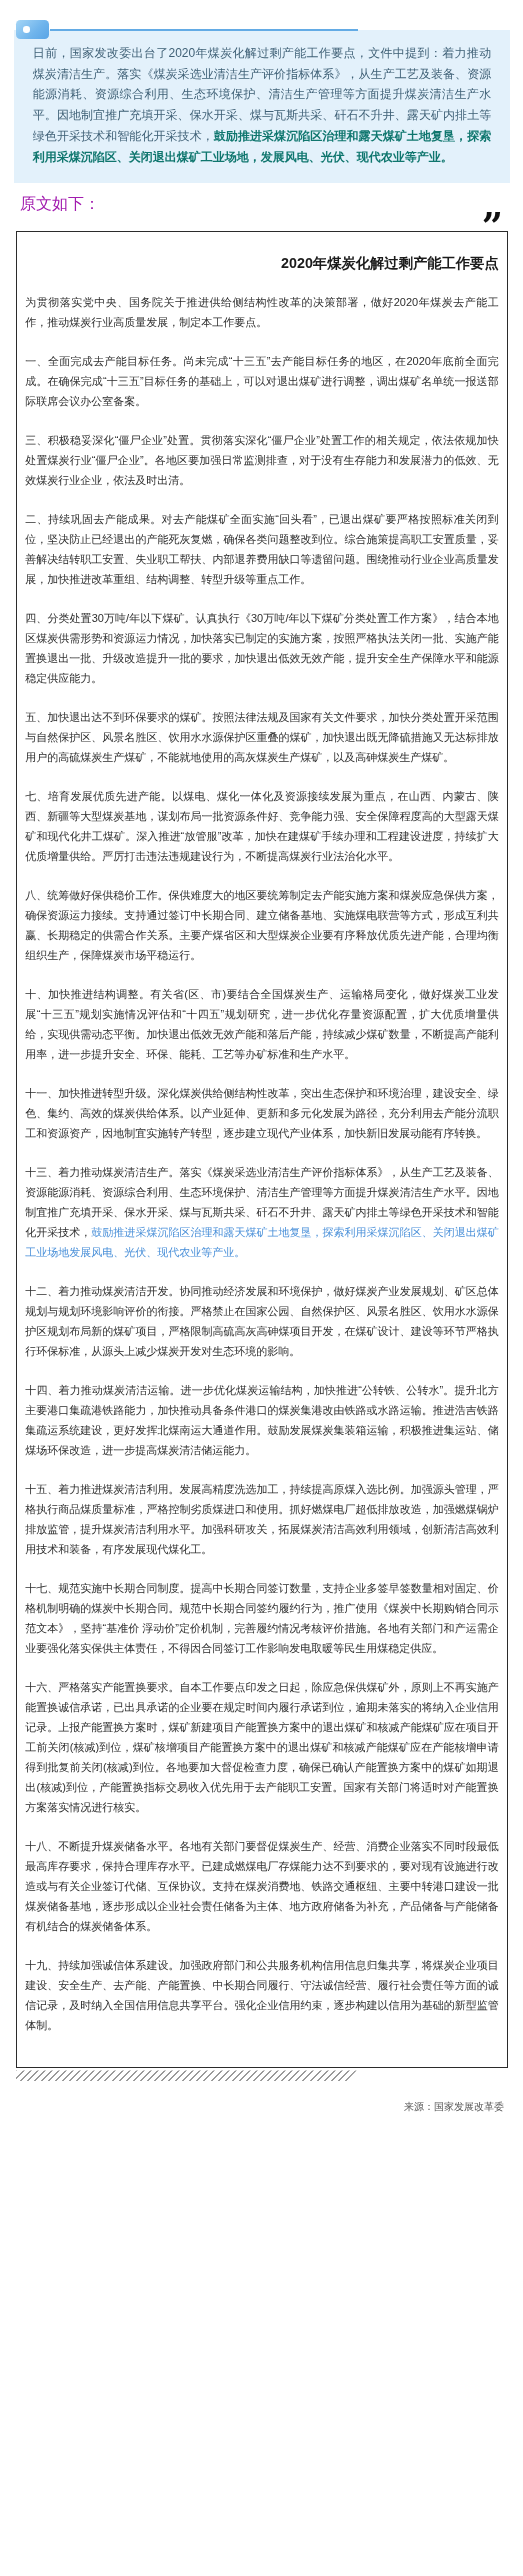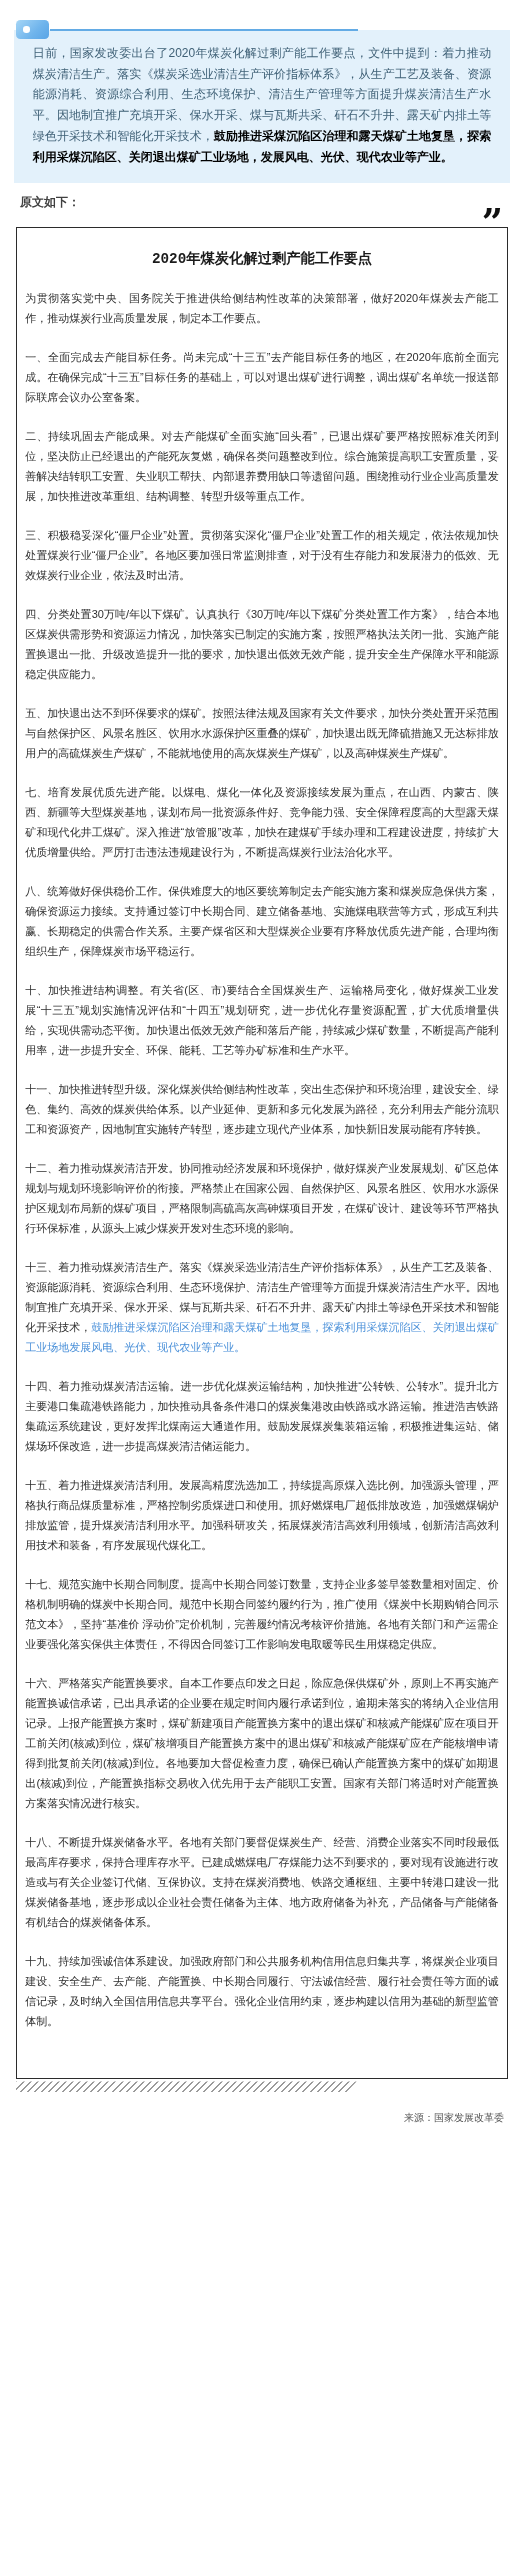--- a/index.html
+++ b/index.html
@@ -38,29 +38,29 @@
     width:308px; height:2.1px;
     background:#63abe5;
   }
   .intro-text{
     font-size:12px;
     line-height:20.7px;
     color:#3f6076;
     text-align:justify;
   }
   .intro-highlight{
-    color:#000000;
+    color:#0f766e;
     font-weight:bold;
   }
   
   .orig-label{
     margin:11.4px 0 0 20px;
-    font-size:12px;
-    font-weight:bold;
-    color:#404040;
+    font-size:16px;
+    font-weight:normal;
+    color:#a21caf;
   }
   
   .card{
     position:relative;
     margin:15.7px 15.7px 0 15.7px;
     border:0.7px solid #2b2b2b;
     background:#ffffff;
     padding:21.4px 8.6px 32px 8.6px;
     box-sizing:border-box;
   }
@@ -68,35 +68,34 @@
     position:absolute;
     top:-24px; right:4.3px;
     font-size:37px;
     font-weight:bold;
     color:#111111;
     line-height:1;
     font-family:"DejaVu Serif","Liberation Serif",serif;
   }
   .card-title{
     margin:0 0 5px 0;
-    text-align:center;
+    text-align:right;
     font-size:14.3px;
     font-weight:bold;
     color:#1b1b1b;
     line-height:20px;
-    font-family:Liberation Mono, monospace;
   }
   .para{
     margin:19px 0;
     font-size:11px;
     line-height:20px;
     text-align:justify;
     color:#2e2e2e;
   }
-  .para:last-child{margin-bottom:15px;}
+  .para:last-child{margin-bottom:0;}
   .blue-text{color:#4a90d9;}
   
   .hatch{
     margin:2.1px 0 0 15.7px;
     width:341px; height:10.7px;
     background:repeating-linear-gradient(
       135deg,
       #9a9a9a 0px, #9a9a9a 1.4px,
       #ffffff 1.4px, #ffffff 5px
     );
@@ -119,30 +118,30 @@
 </div>
 
 <div class="orig-label">原文如下：</div>
 
 <div class="card">
   <div class="quote-glyph">”</div>
   <h1 class="card-title">2020年煤炭化解过剩产能工作要点</h1>
   <div>
       <p class="para"><span>为贯彻落实党中央、国务院关于推进供给侧结构性改革的决策部署，做好2020年煤炭去产能工作，推动煤炭行业高质量发展，制定本工作要点。</span></p>
       <p class="para"><span>一、全面完成去产能目标任务。尚未完成“十三五”去产能目标任务的地区，在2020年底前全面完成。在确保完成“十三五”目标任务的基础上，可以对退出煤矿进行调整，调出煤矿名单统一报送部际联席会议办公室备案。</span></p>
+      <p class="para"><span>三、积极稳妥深化“僵尸企业”处置。贯彻落实深化“僵尸企业”处置工作的相关规定，依法依规加快处置煤炭行业“僵尸企业”。各地区要加强日常监测排查，对于没有生存能力和发展潜力的低效、无效煤炭行业企业，依法及时出清。</span></p>
       <p class="para"><span>二、持续巩固去产能成果。对去产能煤矿全面实施“回头看”，已退出煤矿要严格按照标准关闭到位，坚决防止已经退出的产能死灰复燃，确保各类问题整改到位。综合施策提高职工安置质量，妥善解决结转职工安置、失业职工帮扶、内部退养费用缺口等遗留问题。围绕推动行业企业高质量发展，加快推进改革重组、结构调整、转型升级等重点工作。</span></p>
-      <p class="para"><span>三、积极稳妥深化“僵尸企业”处置。贯彻落实深化“僵尸企业”处置工作的相关规定，依法依规加快处置煤炭行业“僵尸企业”。各地区要加强日常监测排查，对于没有生存能力和发展潜力的低效、无效煤炭行业企业，依法及时出清。</span></p>
       <p class="para"><span>四、分类处置30万吨/年以下煤矿。认真执行《30万吨/年以下煤矿分类处置工作方案》，结合本地区煤炭供需形势和资源运力情况，加快落实已制定的实施方案，按照严格执法关闭一批、实施产能置换退出一批、升级改造提升一批的要求，加快退出低效无效产能，提升安全生产保障水平和能源稳定供应能力。</span></p>
       <p class="para"><span>五、加快退出达不到环保要求的煤矿。按照法律法规及国家有关文件要求，加快分类处置开采范围与自然保护区、风景名胜区、饮用水水源保护区重叠的煤矿，加快退出既无降硫措施又无达标排放用户的高硫煤炭生产煤矿，不能就地使用的高灰煤炭生产煤矿，以及高砷煤炭生产煤矿。</span></p>
       <p class="para"><span>七、培育发展优质先进产能。以煤电、煤化一体化及资源接续发展为重点，在山西、内蒙古、陕西、新疆等大型煤炭基地，谋划布局一批资源条件好、竞争能力强、安全保障程度高的大型露天煤矿和现代化井工煤矿。深入推进“放管服”改革，加快在建煤矿手续办理和工程建设进度，持续扩大优质增量供给。严厉打击违法违规建设行为，不断提高煤炭行业法治化水平。</span></p>
       <p class="para"><span>八、统筹做好保供稳价工作。保供难度大的地区要统筹制定去产能实施方案和煤炭应急保供方案，确保资源运力接续。支持通过签订中长期合同、建立储备基地、实施煤电联营等方式，形成互利共赢、长期稳定的供需合作关系。主要产煤省区和大型煤炭企业要有序释放优质先进产能，合理均衡组织生产，保障煤炭市场平稳运行。</span></p>
       <p class="para"><span>十、加快推进结构调整。有关省(区、市)要结合全国煤炭生产、运输格局变化，做好煤炭工业发展“十三五”规划实施情况评估和“十四五”规划研究，进一步优化存量资源配置，扩大优质增量供给，实现供需动态平衡。加快退出低效无效产能和落后产能，持续减少煤矿数量，不断提高产能利用率，进一步提升安全、环保、能耗、工艺等办矿标准和生产水平。</span></p>
       <p class="para"><span>十一、加快推进转型升级。深化煤炭供给侧结构性改革，突出生态保护和环境治理，建设安全、绿色、集约、高效的煤炭供给体系。以产业延伸、更新和多元化发展为路径，充分利用去产能分流职工和资源资产，因地制宜实施转产转型，逐步建立现代产业体系，加快新旧发展动能有序转换。</span></p>
+      <p class="para"><span>十三、着力推动煤炭清洁生产。落实《煤炭采选业清洁生产评价指标体系》，从生产工艺及装备、资源能源消耗、资源综合利用、生态环境保护、清洁生产管理等方面提升煤炭清洁生产水平。因地制宜推广充填开采、保水开采、煤与瓦斯共采、矸石不升井、露天矿内排土等绿色开采技术和智能化开采技术，</span><span class="blue-text">鼓励推进采煤沉陷区治理和露天煤矿土地复垦，探索利用采煤沉陷区、关闭退出煤矿工业场地发展风电、光伏、现代农业等产业。</span></p>
       <p class="para"><span>十二、着力推动煤炭清洁开发。协同推动经济发展和环境保护，做好煤炭产业发展规划、矿区总体规划与规划环境影响评价的衔接。严格禁止在国家公园、自然保护区、风景名胜区、饮用水水源保护区规划布局新的煤矿项目，严格限制高硫高灰高砷煤项目开发，在煤矿设计、建设等环节严格执行环保标准，从源头上减少煤炭开发对生态环境的影响。</span></p>
-      <p class="para"><span>十三、着力推动煤炭清洁生产。落实《煤炭采选业清洁生产评价指标体系》，从生产工艺及装备、资源能源消耗、资源综合利用、生态环境保护、清洁生产管理等方面提升煤炭清洁生产水平。因地制宜推广充填开采、保水开采、煤与瓦斯共采、矸石不升井、露天矿内排土等绿色开采技术和智能化开采技术，</span><span class="blue-text">鼓励推进采煤沉陷区治理和露天煤矿土地复垦，探索利用采煤沉陷区、关闭退出煤矿工业场地发展风电、光伏、现代农业等产业。</span></p>
       <p class="para"><span>十四、着力推动煤炭清洁运输。进一步优化煤炭运输结构，加快推进“公转铁、公转水”。提升北方主要港口集疏港铁路能力，加快推动具备条件港口的煤炭集港改由铁路或水路运输。推进浩吉铁路集疏运系统建设，更好发挥北煤南运大通道作用。鼓励发展煤炭集装箱运输，积极推进集运站、储煤场环保改造，进一步提高煤炭清洁储运能力。</span></p>
       <p class="para"><span>十五、着力推进煤炭清洁利用。发展高精度洗选加工，持续提高原煤入选比例。加强源头管理，严格执行商品煤质量标准，严格控制劣质煤进口和使用。抓好燃煤电厂超低排放改造，加强燃煤锅炉排放监管，提升煤炭清洁利用水平。加强科研攻关，拓展煤炭清洁高效利用领域，创新清洁高效利用技术和装备，有序发展现代煤化工。</span></p>
       <p class="para"><span>十七、规范实施中长期合同制度。提高中长期合同签订数量，支持企业多签早签数量相对固定、价格机制明确的煤炭中长期合同。规范中长期合同签约履约行为，推广使用《煤炭中长期购销合同示范文本》，坚持“基准价 浮动价”定价机制，完善履约情况考核评价措施。各地有关部门和产运需企业要强化落实保供主体责任，不得因合同签订工作影响发电取暖等民生用煤稳定供应。</span></p>
       <p class="para"><span>十六、严格落实产能置换要求。自本工作要点印发之日起，除应急保供煤矿外，原则上不再实施产能置换诚信承诺，已出具承诺的企业要在规定时间内履行承诺到位，逾期未落实的将纳入企业信用记录。上报产能置换方案时，煤矿新建项目产能置换方案中的退出煤矿和核减产能煤矿应在项目开工前关闭(核减)到位，煤矿核增项目产能置换方案中的退出煤矿和核减产能煤矿应在产能核增申请得到批复前关闭(核减)到位。各地要加大督促检查力度，确保已确认产能置换方案中的煤矿如期退出(核减)到位，产能置换指标交易收入优先用于去产能职工安置。国家有关部门将适时对产能置换方案落实情况进行核实。</span></p>
       <p class="para"><span>十八、不断提升煤炭储备水平。各地有关部门要督促煤炭生产、经营、消费企业落实不同时段最低最高库存要求，保持合理库存水平。已建成燃煤电厂存煤能力达不到要求的，要对现有设施进行改造或与有关企业签订代储、互保协议。支持在煤炭消费地、铁路交通枢纽、主要中转港口建设一批煤炭储备基地，逐步形成以企业社会责任储备为主体、地方政府储备为补充，产品储备与产能储备有机结合的煤炭储备体系。</span></p>
       <p class="para"><span>十九、持续加强诚信体系建设。加强政府部门和公共服务机构信用信息归集共享，将煤炭企业项目建设、安全生产、去产能、产能置换、中长期合同履行、守法诚信经营、履行社会责任等方面的诚信记录，及时纳入全国信用信息共享平台。强化企业信用约束，逐步构建以信用为基础的新型监管体制。</span></p>
     </div>
 </div>
 
 <div class="hatch"></div>

